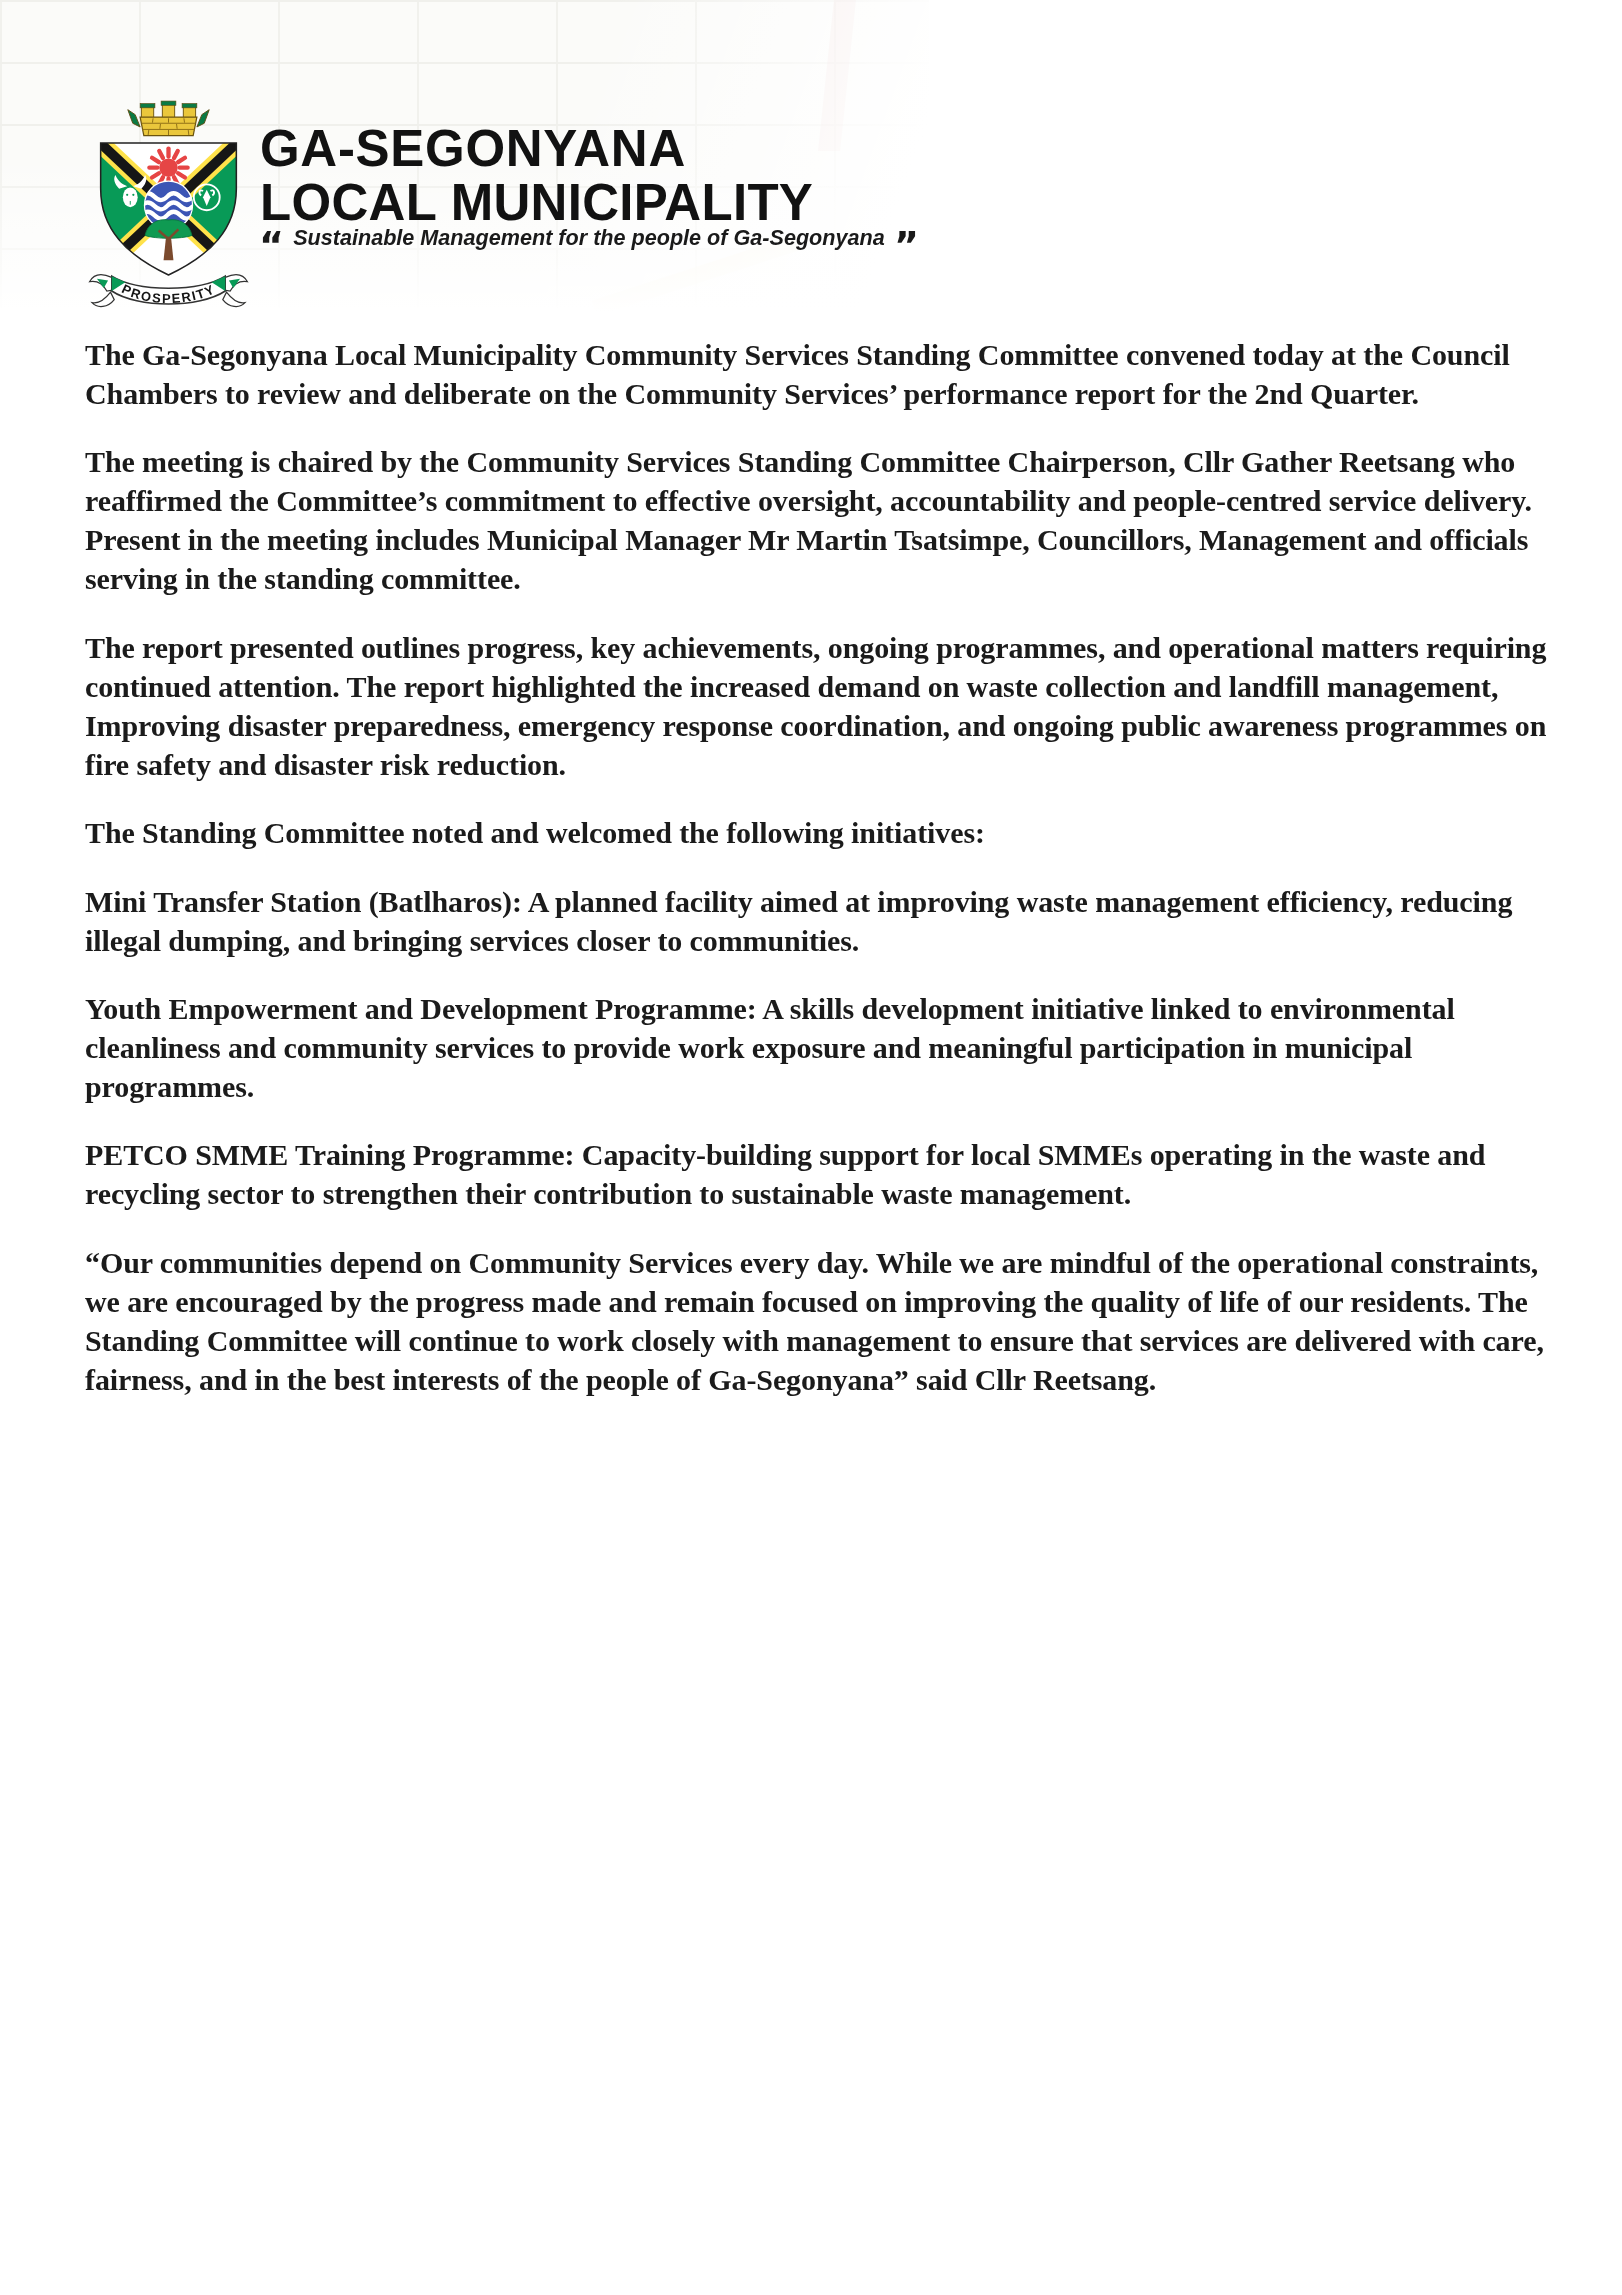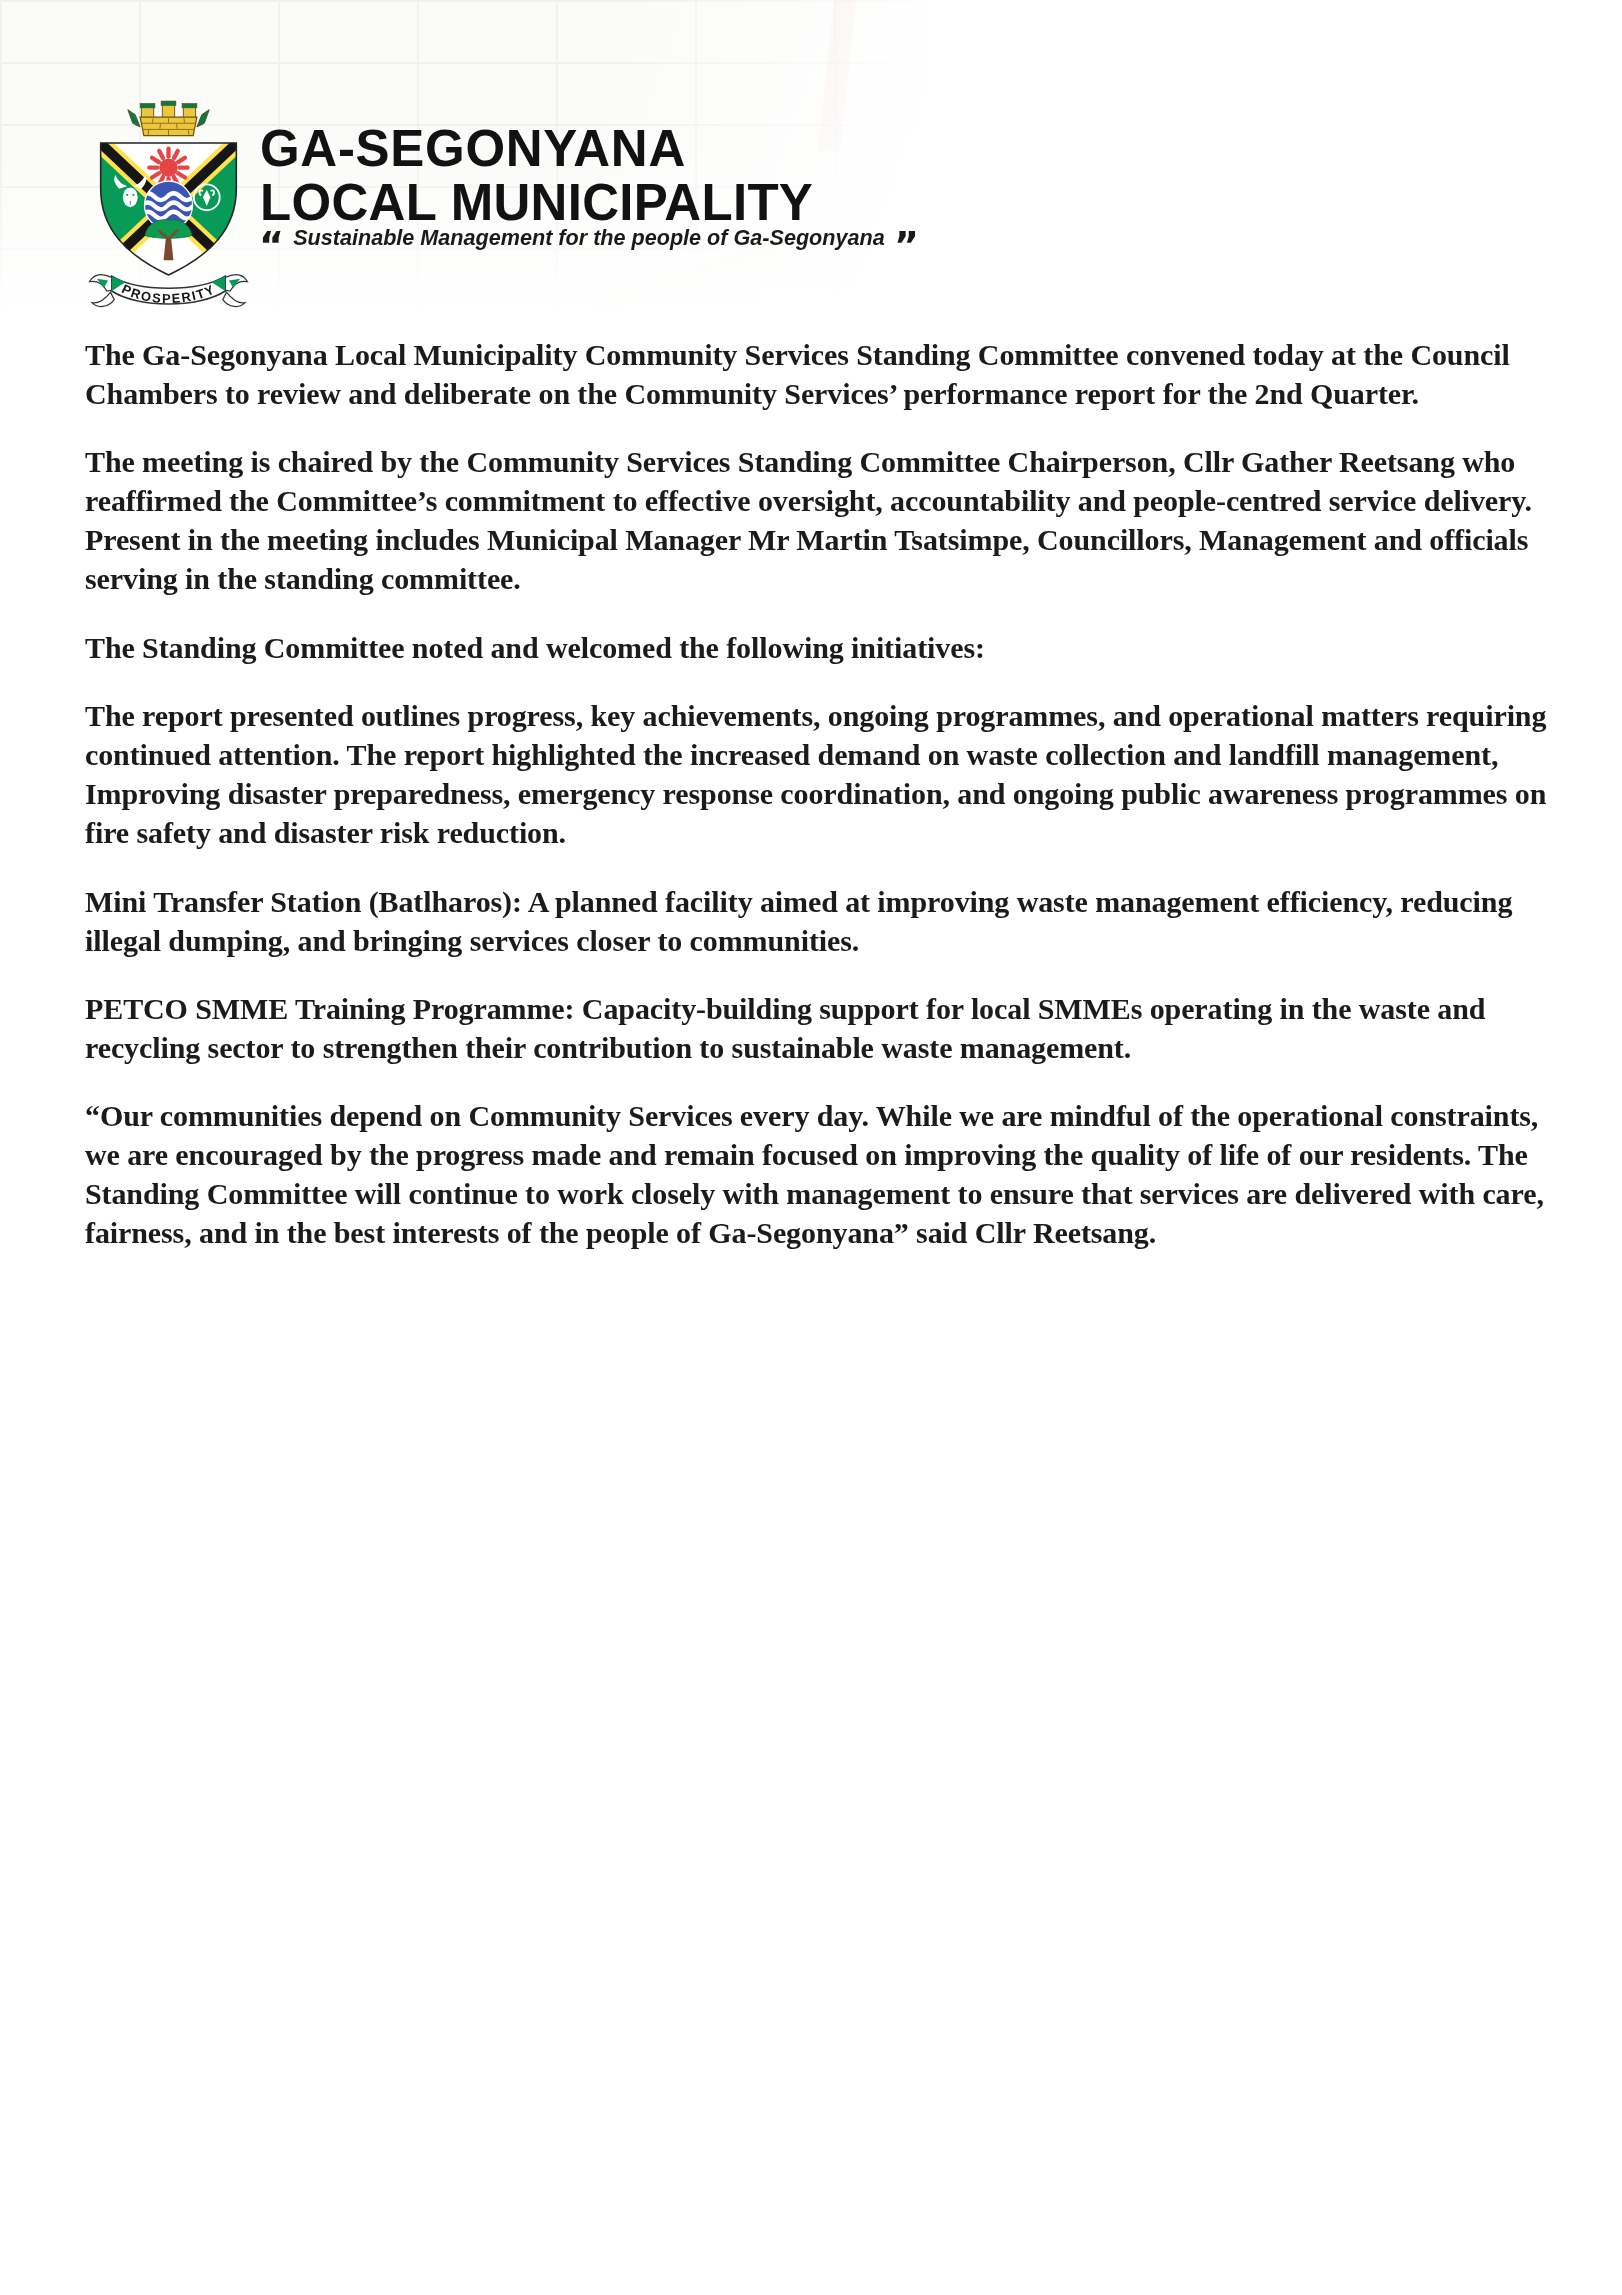--- a/index.html
+++ b/index.html
@@ -192,21 +192,22 @@
 
   <div class="tagline">
     <span class="q">“</span>
     <span>Sustainable Management for the people of Ga-Segonyana</span>
     <span class="q">”</span>
   </div>
 
   <div class="doc">
     <p>The Ga-Segonyana Local Municipality Community Services Standing Committee convened today at the Council Chambers to review and deliberate on the Community Services’ performance report for the 2nd Quarter.</p>
     <p>The meeting is chaired by the Community Services Standing Committee Chairperson, Cllr Gather Reetsang who reaffirmed the Committee’s commitment to effective oversight, accountability and people-centred service delivery. Present in the meeting includes Municipal Manager Mr Martin Tsatsimpe, Councillors, Management and officials serving in the standing committee.</p>
+    <p>The report presented outlines progress, key achievements, ongoing programmes, and operational matters requiring continued attention. The report highlighted the increased demand on waste collection and landfill management, Improving disaster preparedness, emergency response coordination, and ongoing public awareness programmes on fire safety and disaster risk reduction.</p>
     <p>The Standing Committee noted and welcomed the following initiatives:</p>
-    <p>The report presented outlines progress, key achievements, ongoing programmes, and operational matters requiring continued attention. The report highlighted the increased demand on waste collection and landfill management, Improving disaster preparedness, emergency response coordination, and ongoing public awareness programmes on fire safety and disaster risk reduction.</p>
     <p>Mini Transfer Station (Batlharos): A planned facility aimed at improving waste management efficiency, reducing illegal dumping, and bringing services closer to communities.</p>
+    <p>Youth Empowerment and Development Programme: A skills development initiative linked to environmental cleanliness and community services to provide work exposure and meaningful participation in municipal programmes.</p>
     <p>PETCO SMME Training Programme: Capacity-building support for local SMMEs operating in the waste and recycling sector to strengthen their contribution to sustainable waste management.</p>
     <p>“Our communities depend on Community Services every day. While we are mindful of the operational constraints, we are encouraged by the progress made and remain focused on improving the quality of life of our residents. The Standing Committee will continue to work closely with management to ensure that services are delivered with care, fairness, and in the best interests of the people of Ga-Segonyana” said Cllr Reetsang.</p>
   </div>
 
 </div>
 
 
 </body></html>

